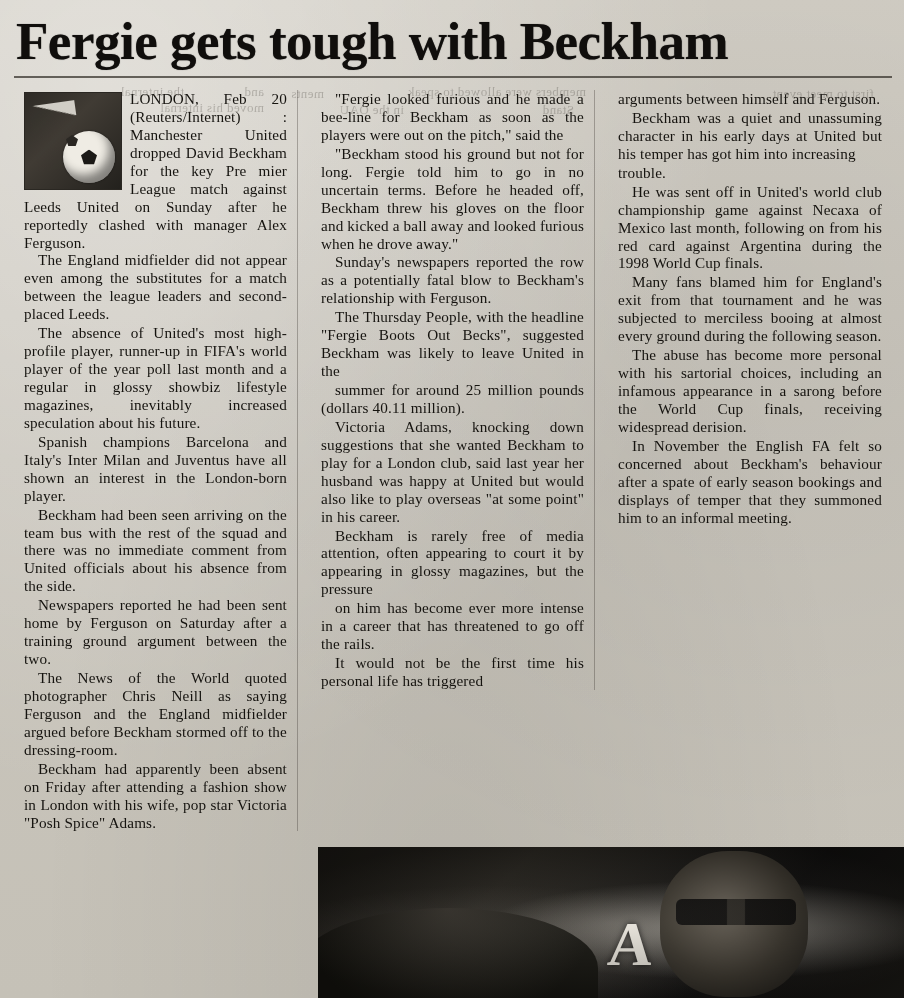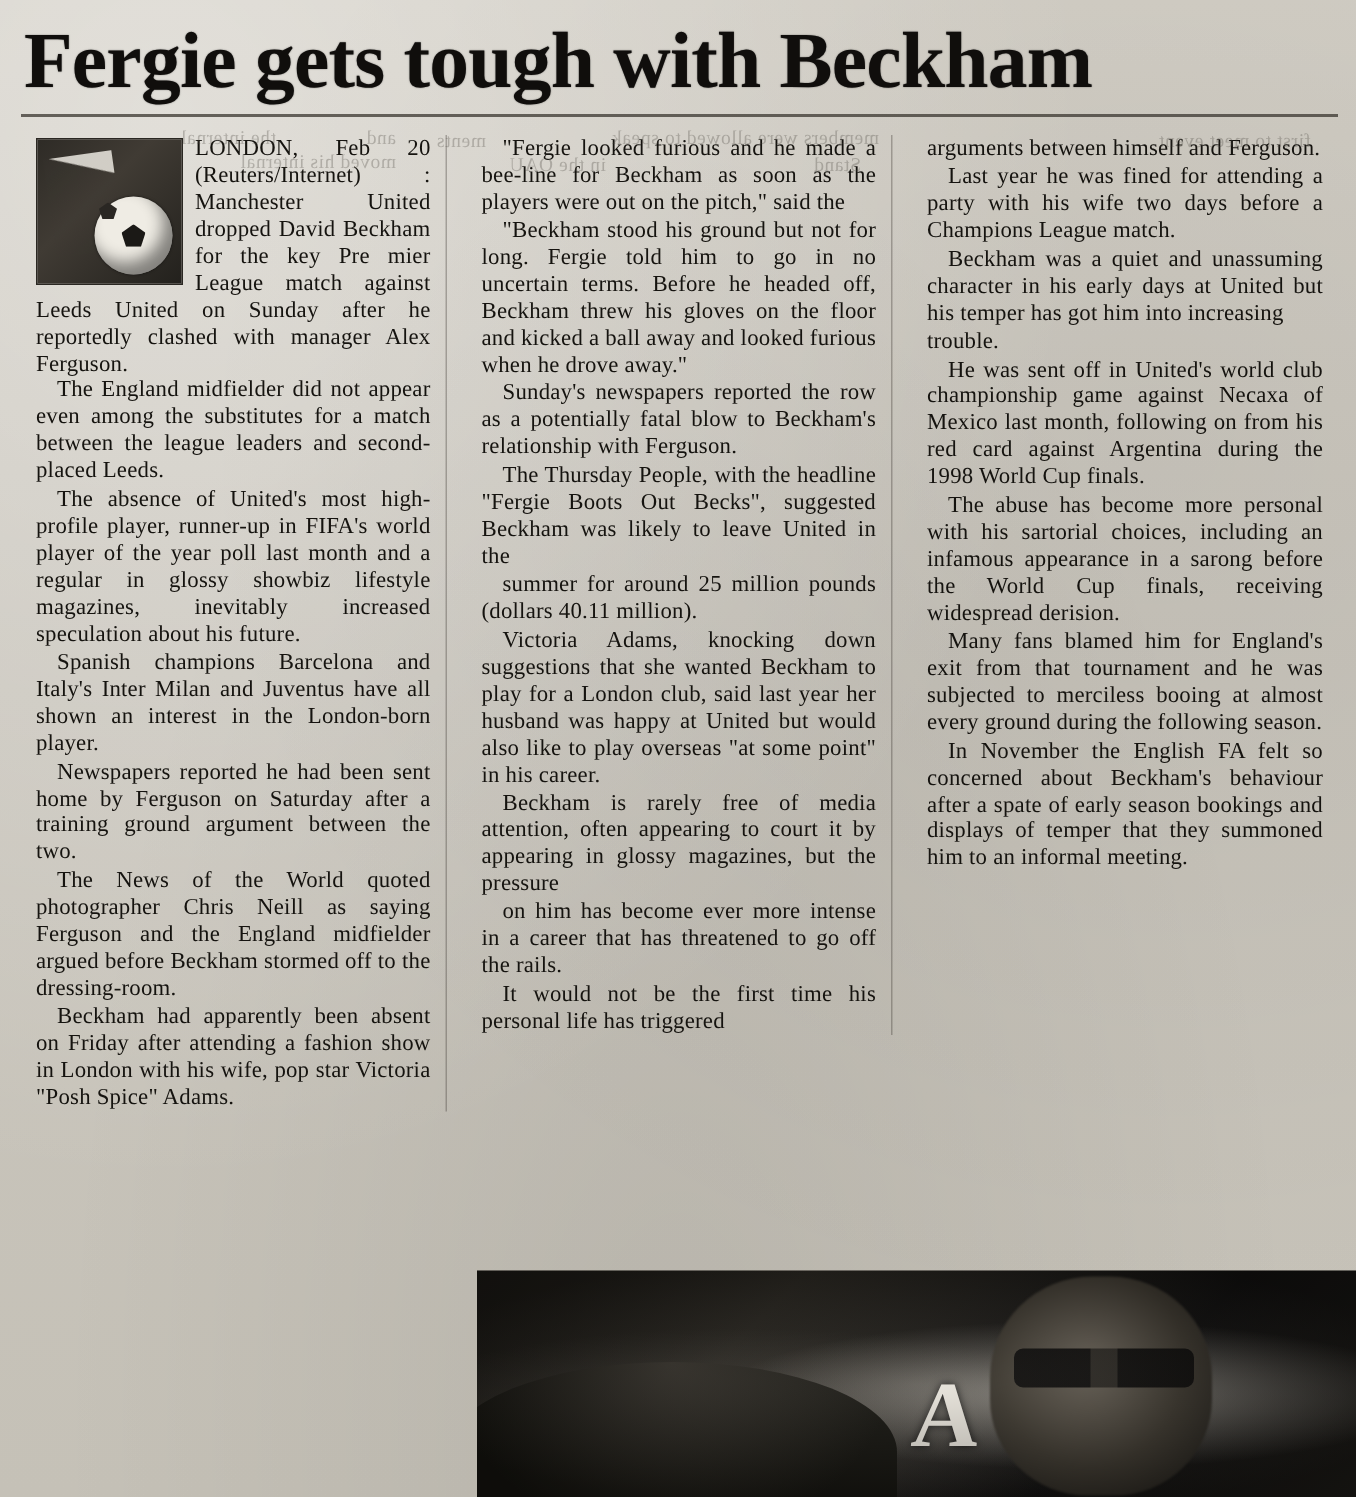--- a/index.html
+++ b/index.html
@@ -236,45 +236,45 @@
       <div class="lead-wrap">
         <div class="logo-photo">
           <div class="streak"></div>
           <div class="ball"></div>
         </div>
         <p class="noindent">LONDON, Feb 20 (Reuters/Internet) : Manchester United dropped David Beckham for the key Pre mier League match against Leeds United on Sunday after he reportedly clashed with manager Alex Ferguson.</p>
       </div>
       <p>The England midfielder did not appear even among the substitutes for a match between the league leaders and second-placed Leeds.</p>
       <p>The absence of United's most high-profile player, runner-up in FIFA's world player of the year poll last month and a regular in glossy showbiz lifestyle magazines, inevitably increased speculation about his future.</p>
       <p>Spanish champions Barcelona and Italy's Inter Milan and Juventus have all shown an interest in the London-born player.</p>
+      <p>Beckham had been seen arriving on the team bus with the rest of the squad and there was no immediate comment from United officials about his absence from the side.</p>
       <p>Newspapers reported he had been sent home by Ferguson on Saturday after a training ground argument between the two.</p>
       <p>The News of the World quoted photographer Chris Neill as saying Ferguson and the England midfielder argued before Beckham stormed off to the dressing-room.</p>
       <p>Beckham had apparently been absent on Friday after attending a fashion show in London with his wife, pop star Victoria "Posh Spice" Adams.</p>
     </div>
 
     <div class="col c2">
       <p>"Fergie looked furious and he made a bee-line for Beckham as soon as the players were out on the pitch," said the</p>
       <p>"Beckham stood his ground but not for long. Fergie told him to go in no uncertain terms. Before he headed off, Beckham threw his gloves on the floor and kicked a ball away and looked furious when he drove away."</p>
       <p>Sunday's newspapers reported the row as a potentially fatal blow to Beckham's relationship with Ferguson.</p>
       <p>The Thursday People, with the headline "Fergie Boots Out Becks", suggested Beckham was likely to leave United in the</p>
       <p>summer for around 25 million pounds (dollars 40.11 million).</p>
       <p>Victoria Adams, knocking down suggestions that she wanted Beckham to play for a London club, said last year her husband was happy at United but would also like to play overseas "at some point" in his career.</p>
       <p>Beckham is rarely free of media attention, often appearing to court it by appearing in glossy magazines, but the pressure</p>
       <p>on him has become ever more intense in a career that has threatened to go off the rails.</p>
       <p class="tail">It would not be the first time his personal life has triggered</p>
     </div>
 
     <div class="col c3">
       <p class="noindent">arguments between himself and Ferguson.</p>
-      <p>Last year he was fined for attending a party with his wife two days before a Champions League match.</p>
       <p>Beckham was a quiet and unassuming character in his early days at United but his temper has got him into increasing</p>
       <p class="noindent">trouble.</p>
       <p>He was sent off in United's world club championship game against Necaxa of Mexico last month, following on from his red card against Argentina during the 1998 World Cup finals.</p>
+      <p>Many fans blamed him for England's exit from that tournament and he was subjected to merciless booing at almost every ground during the following season.</p>
       <p>The abuse has become more personal with his sartorial choices, including an infamous appearance in a sarong before the World Cup finals, receiving widespread derision.</p>
-      <p>Many fans blamed him for England's exit from that tournament and he was subjected to merciless booing at almost every ground during the following season.</p>
       <p class="tail">In November the English FA felt so concerned about Beckham's behaviour after a spate of early season bookings and displays of temper that they summoned him to an informal meeting.</p>
     </div>
 
   </div>
 
   <div class="bottom-photo">
     <div class="shoulder"></div>
     <div class="face"></div>
     <div class="glasses"></div>
     <div class="cap-a">A</div>

